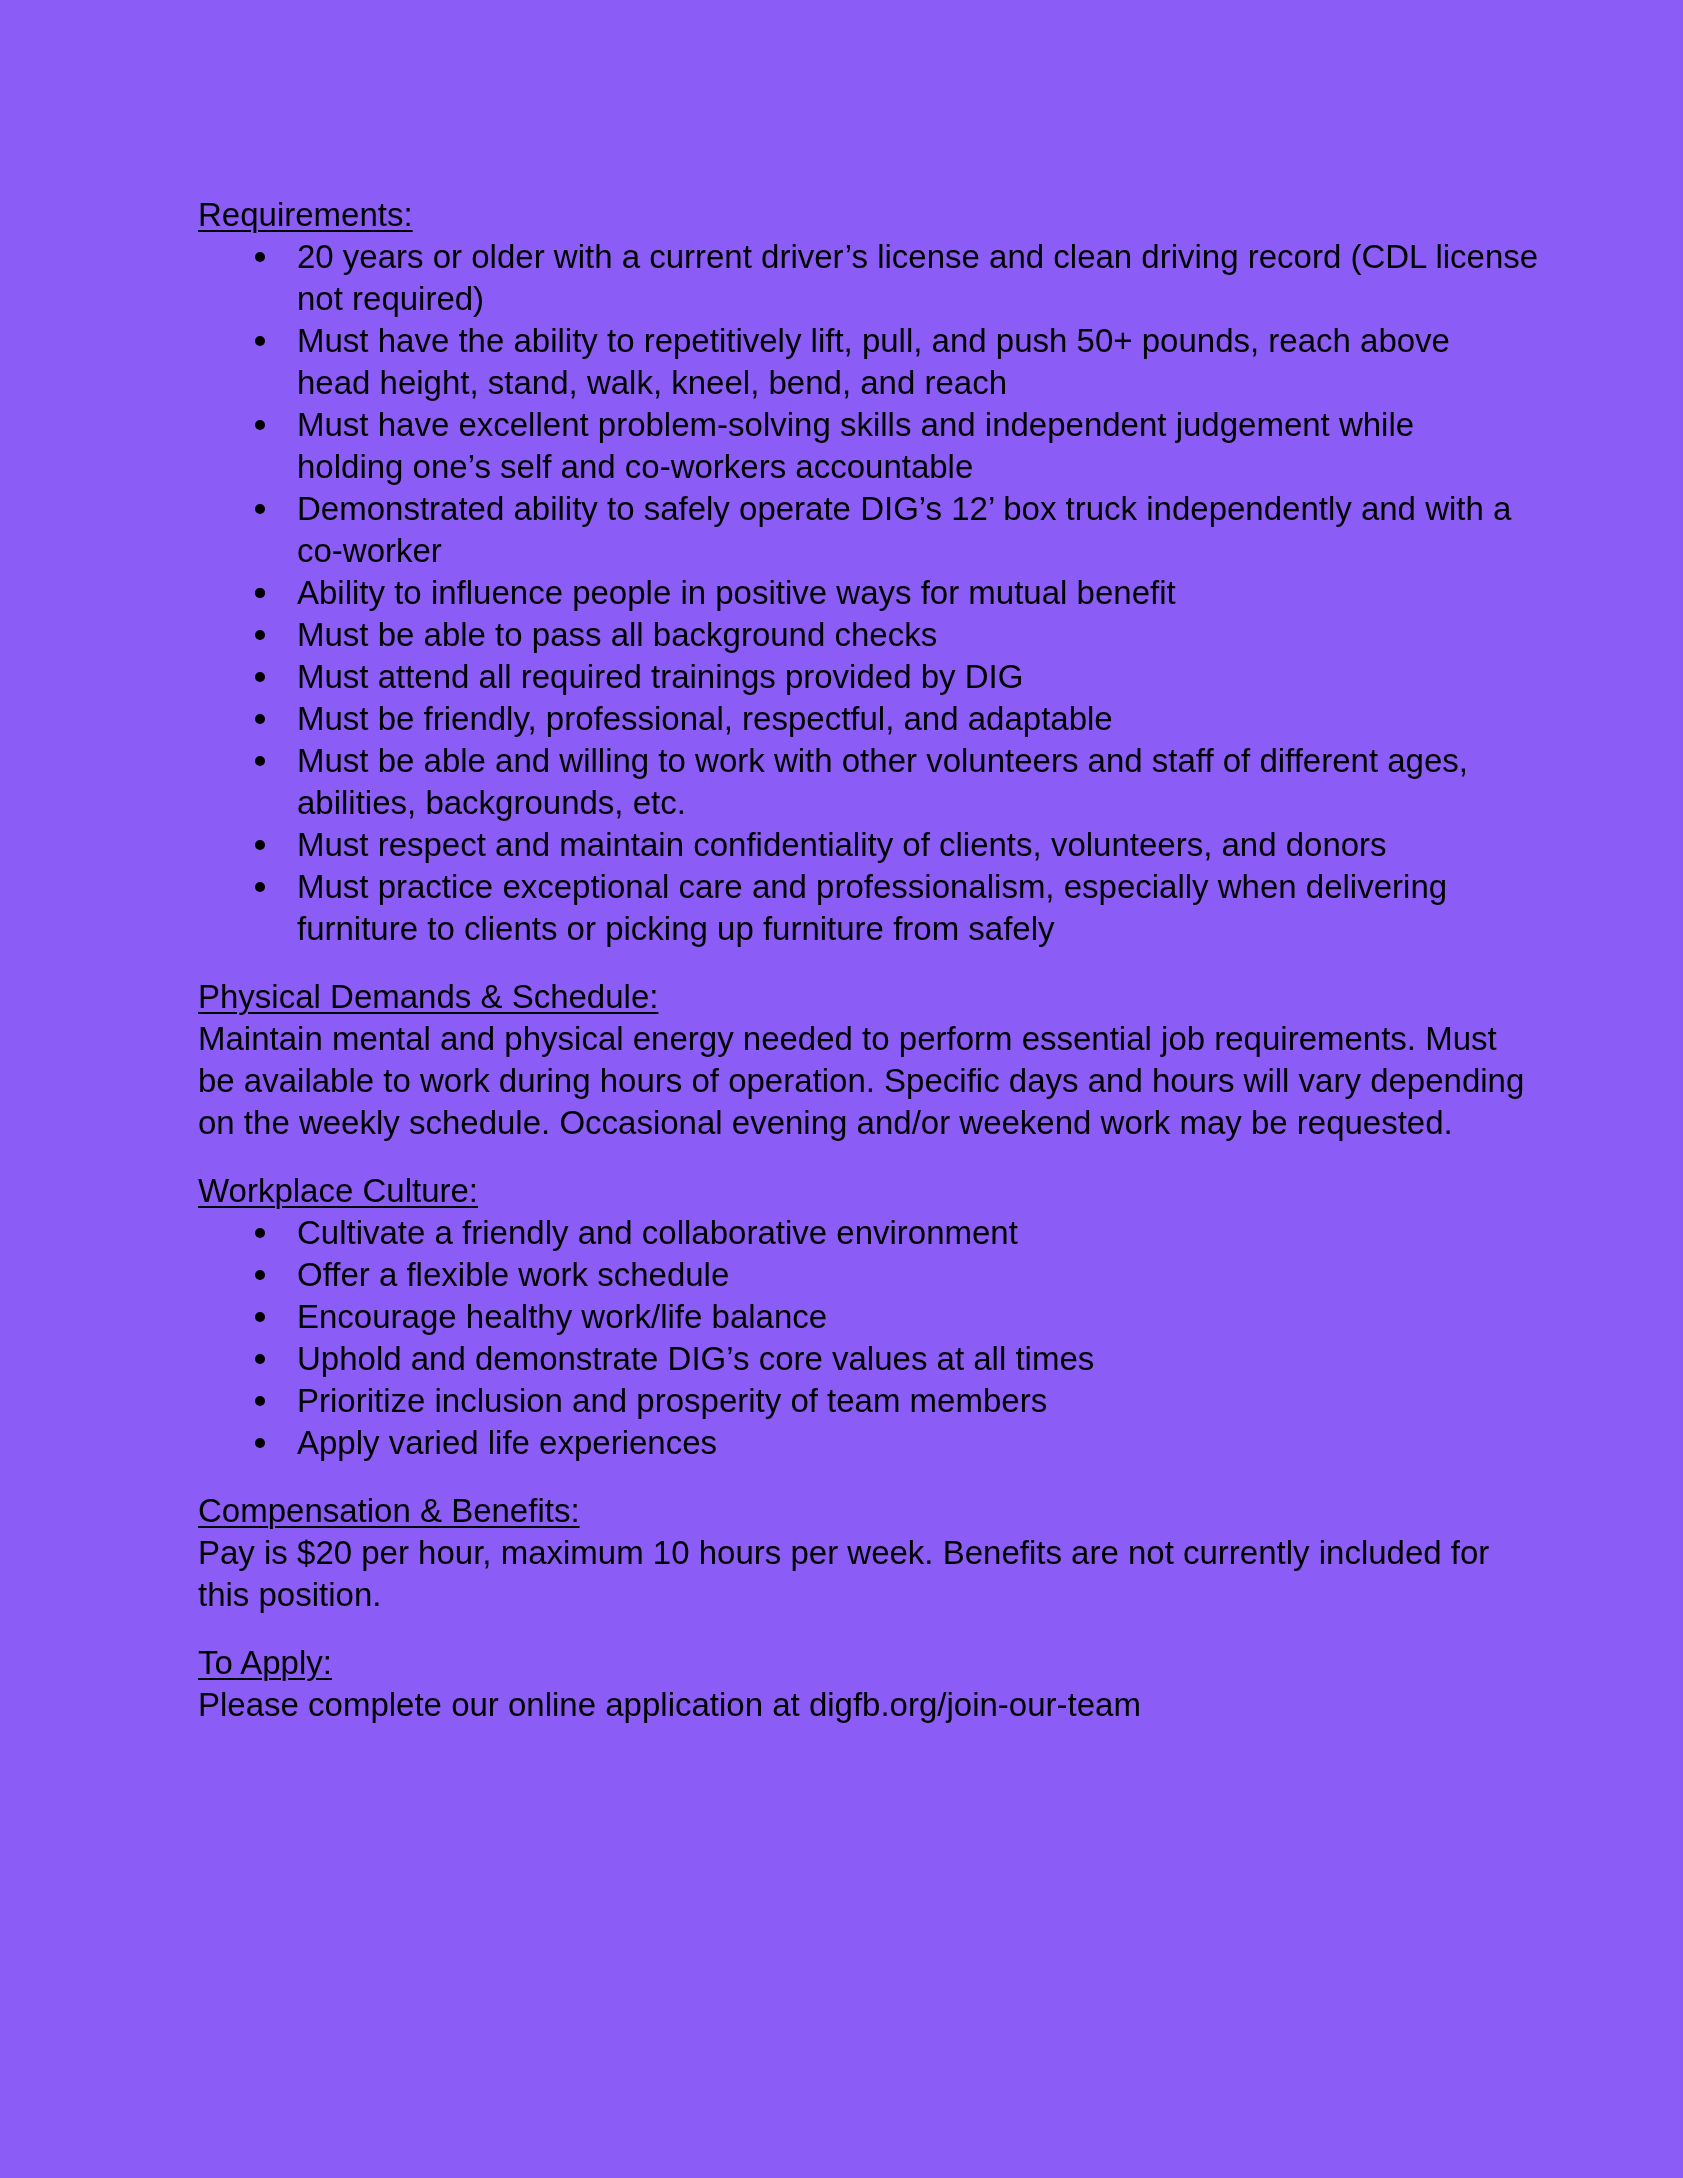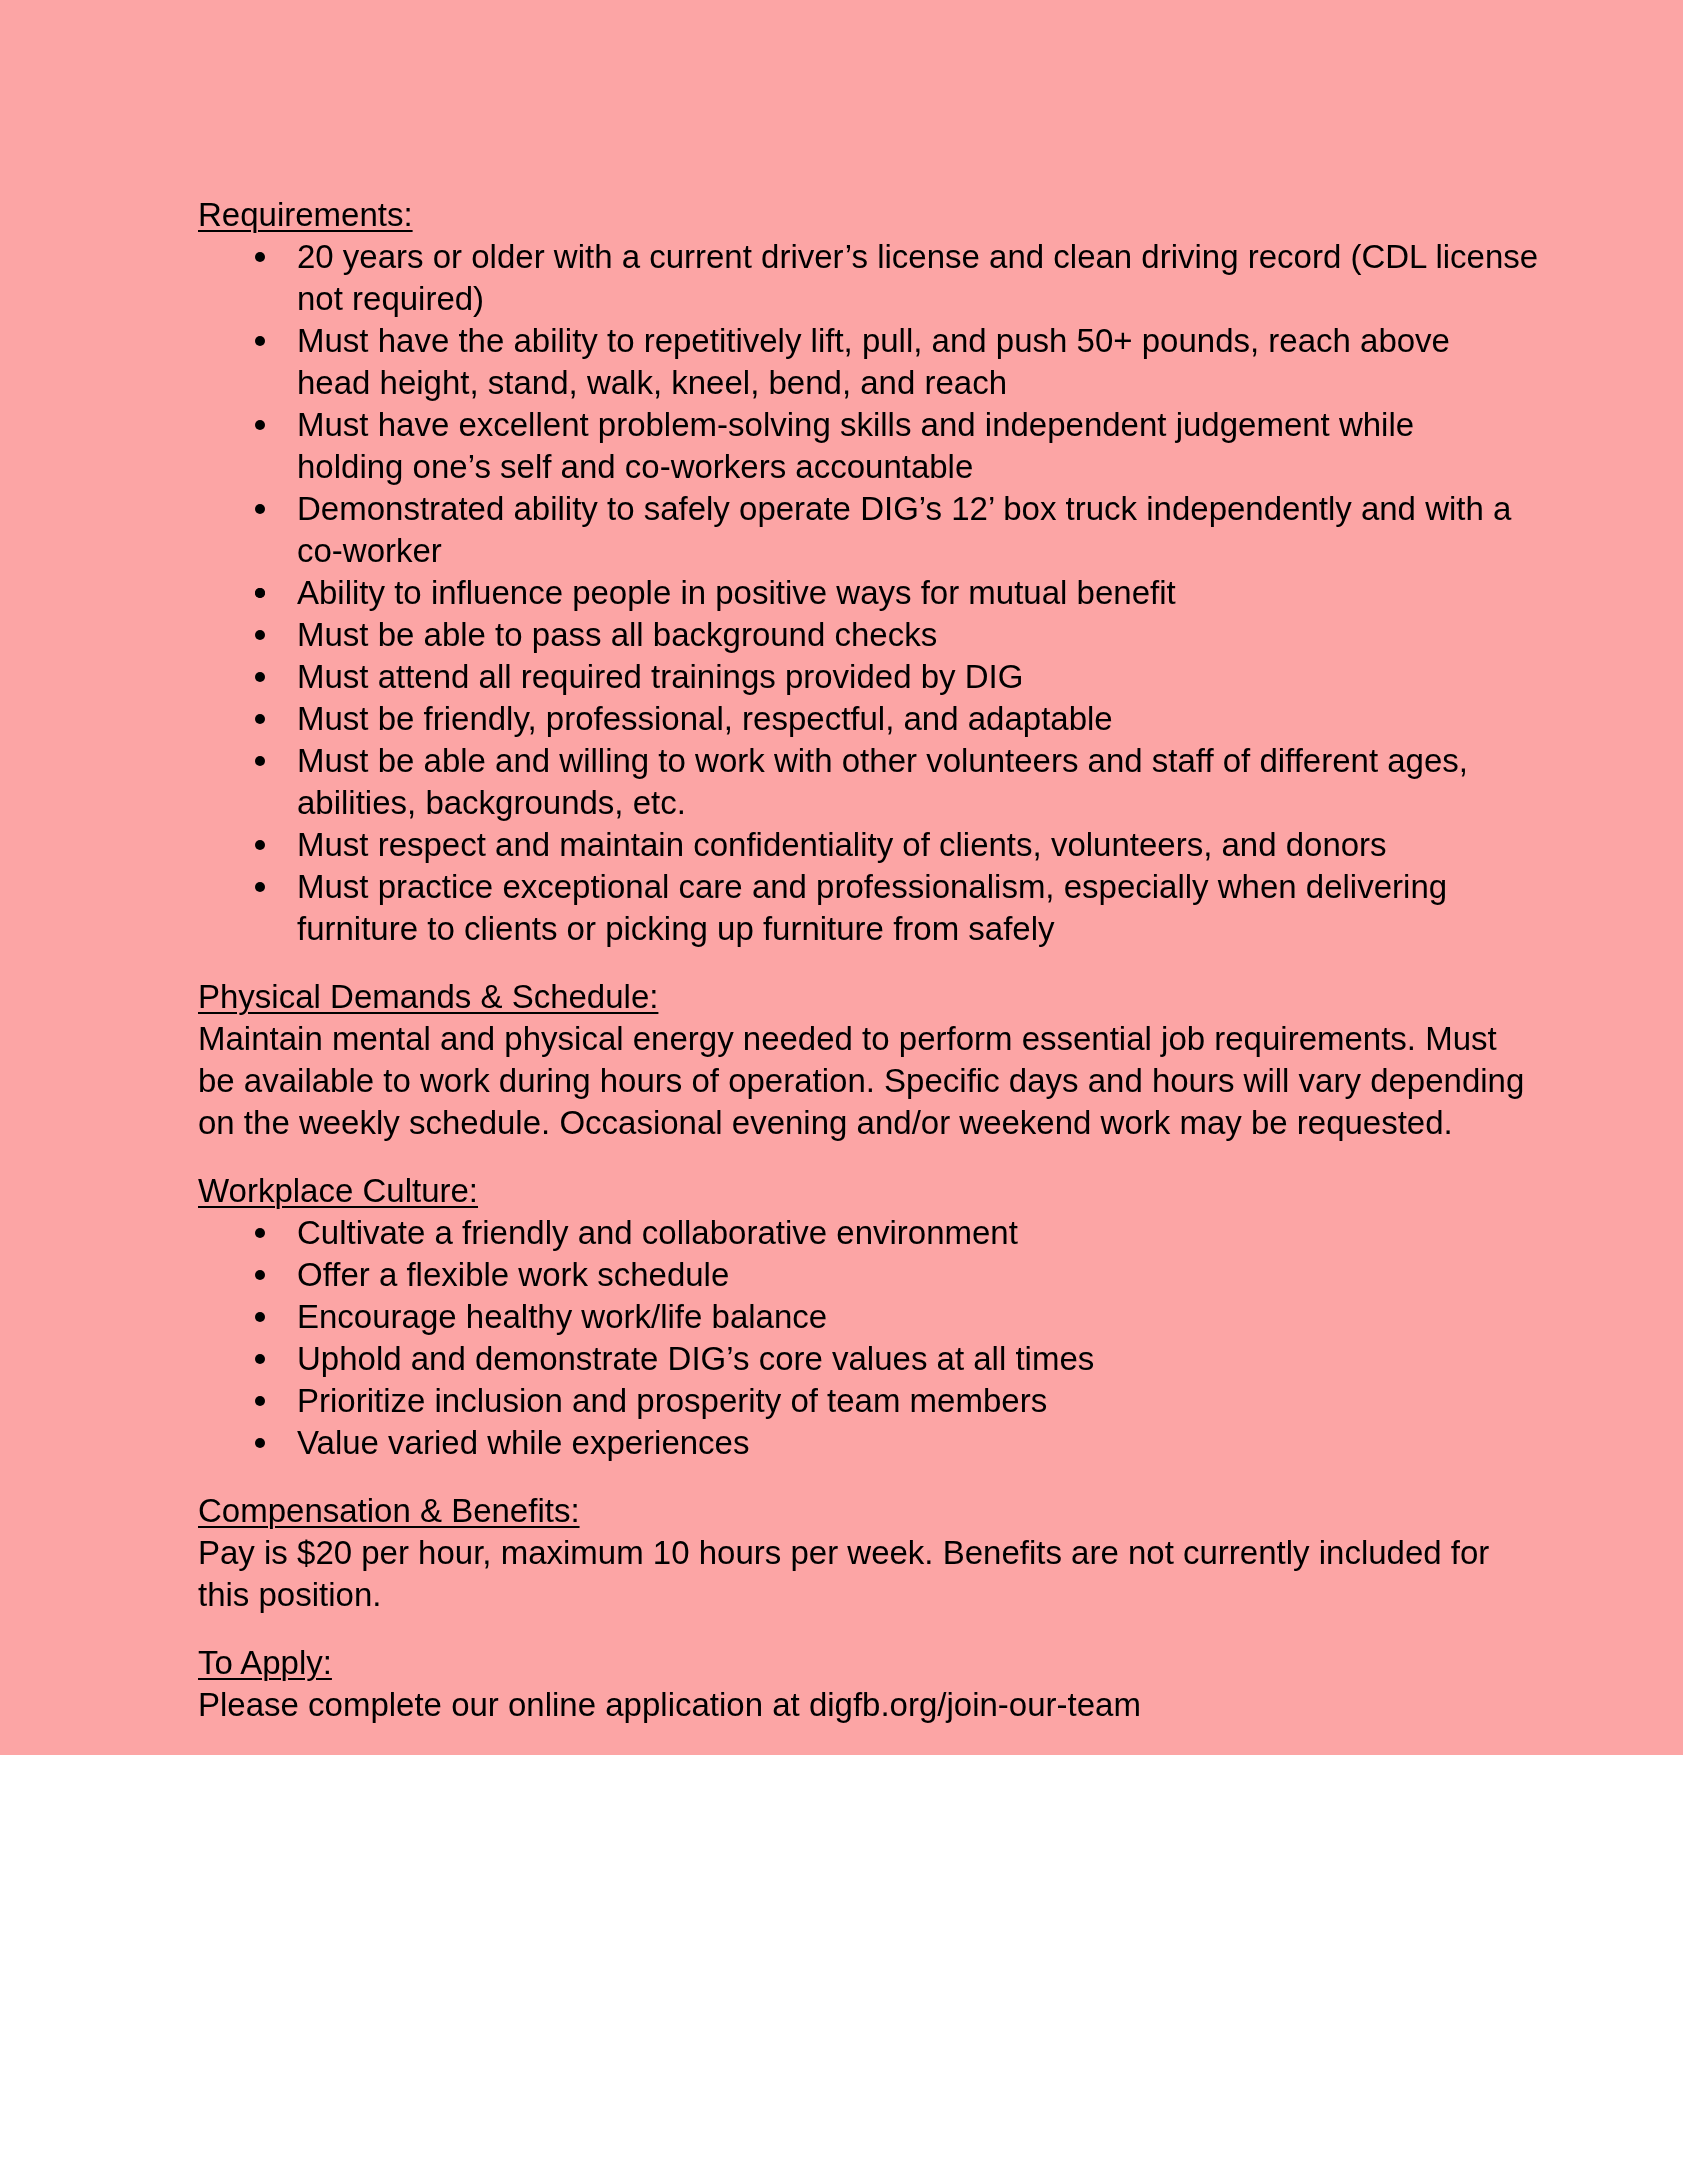--- a/index.html
+++ b/index.html
@@ -8,27 +8,27 @@
     background: #ffffff;
   }
   body {
     width: 1683px;
     height: 2178px;
     overflow: hidden;
   }
   .page {
     box-sizing: border-box;
     width: 1683px;
-    height: 1755px;
+    height: 2178px;
     padding: 194px 10px 0 198px;
     font-family: "Liberation Sans", sans-serif;
     font-size: 33px;
     line-height: 42px;
     color: #000000;
-    background: #fca5a5;
+    background: #8b5cf6;
   }
   .section { margin: 0; }
   .section + .section { margin-top: 26px; }
   h2.heading {
     margin: 0;
     font-size: 33px;
     font-weight: normal;
     text-decoration: underline;
     text-decoration-thickness: 2px;
     text-underline-offset: 4px;
@@ -96,21 +96,21 @@
   </div>
 
   <div class="section">
     <h2 class="heading">Workplace Culture:</h2>
     <ul class="bullets">
         <li><span class="bullet-dot"></span><span class="li-text">Cultivate a friendly and collaborative environment</span></li>
         <li><span class="bullet-dot"></span><span class="li-text">Offer a flexible work schedule</span></li>
         <li><span class="bullet-dot"></span><span class="li-text">Encourage healthy work/life balance</span></li>
         <li><span class="bullet-dot"></span><span class="li-text">Uphold and demonstrate DIG’s core values at all times</span></li>
         <li><span class="bullet-dot"></span><span class="li-text">Prioritize inclusion and prosperity of team members</span></li>
-        <li><span class="bullet-dot"></span><span class="li-text">Value varied while experiences</span></li>
+        <li><span class="bullet-dot"></span><span class="li-text">Apply varied life experiences</span></li>
       </ul>
   </div>
 
   <div class="section">
     <h2 class="heading">Compensation &amp; Benefits:</h2>
     <p class="para">Pay is $20 per hour, maximum 10 hours per week. Benefits are not currently included for
 this position.</p>
   </div>
 
   <div class="section">

